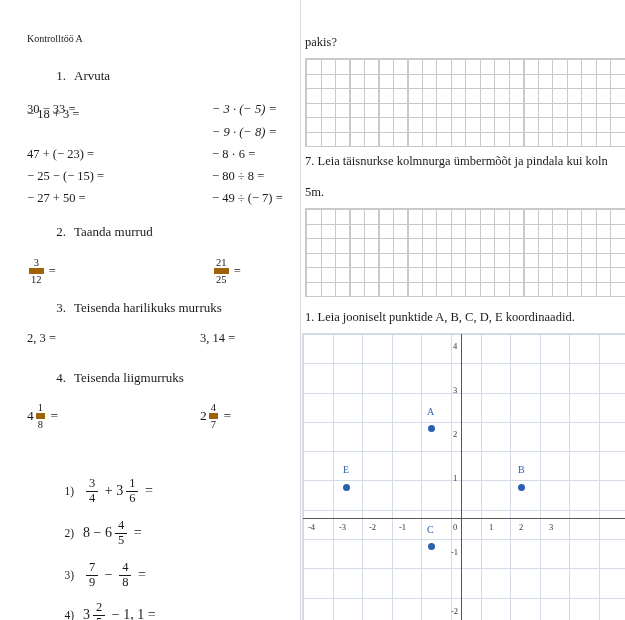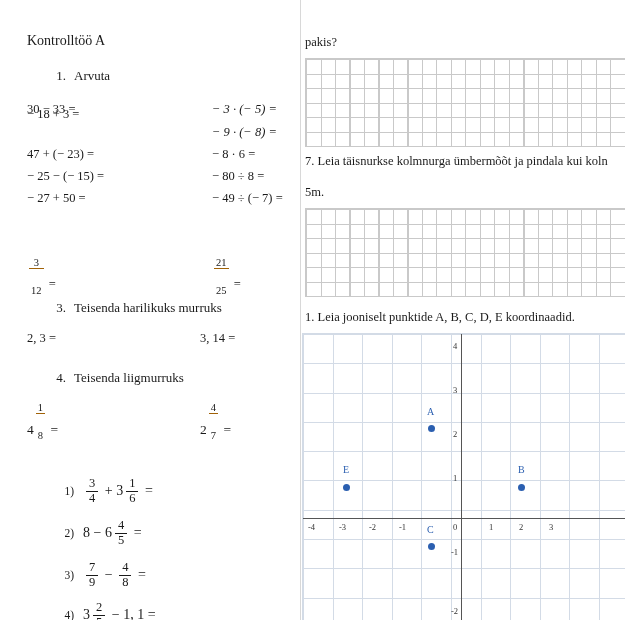--- a/index.html
+++ b/index.html
@@ -25,21 +25,21 @@
     position: relative;
     width: 300px;
     height: 620px;
     padding: 0;
     box-sizing: border-box;
   }
   .doc-title {
     position: absolute;
     left: 27px;
     top: 33px;
-    font-size: 14px;
+    font-size: 10px;
     font-family: "Liberation Serif", serif;
   }
   .task {
     position: absolute;
     font-size: 13px;
   }
   .task-head {
     font-family: "Liberation Serif", serif;
     font-size: 13px;
     white-space: nowrap;
@@ -60,21 +60,21 @@
     display: inline-block;
     text-align: center;
     vertical-align: middle;
     font-size: 10.5px;
     line-height: 1.05;
     margin: 0 2px;
     position: relative;
     top: -1px;
   }
   .frac .n { display: block; padding: 0 2px; }
-  .frac .d { display: block; border-top: 1px solid #a16207; padding: 16px 2px; }
+  .frac .d { display: block; border-top: 6px solid #a16207; padding: 0 2px; }
   .bigitem {
     position: absolute;
     font-size: 14px;
     white-space: nowrap;
   }
   .bigitem .idx {
     display: inline-block;
     width: 16px;
     text-align: right;
     margin-right: 9px;
@@ -182,20 +182,23 @@
     <div class="eqrow" style="left:27px; top:147px;">47 + (− 23) =</div>
     <div class="eqrow" style="left:27px; top:169px;">− 25 − (− 15) =</div>
     <div class="eqrow" style="left:27px; top:191px;">− 27 + 50 =</div>
 
     <div class="eqrow" style="left:212px; top:102px;font-style:italic;">− 3 · (− 5) =</div>
     <div class="eqrow" style="left:212px; top:125px;font-style:italic;">− 9 · (− 8) =</div>
     <div class="eqrow" style="left:212px; top:147px;">− 8 · 6 =</div>
     <div class="eqrow" style="left:212px; top:169px;">− 80 ÷ 8 =</div>
     <div class="eqrow" style="left:212px; top:191px;">− 49 ÷ (− 7) =</div>
 
+    <div class="task-head task" style="left:44px; top:224px;">
+      <span class="num">2.</span><span>Taanda murrud</span>
+    </div>
 
     <div class="eqrow" style="left:27px; top:258px;">
       <span class="frac">
         <span class="n">3</span>
         <span class="d">12</span>
       </span>
       <span>=</span>
     </div>
 
     <div class="eqrow" style="left:212px; top:258px;">

